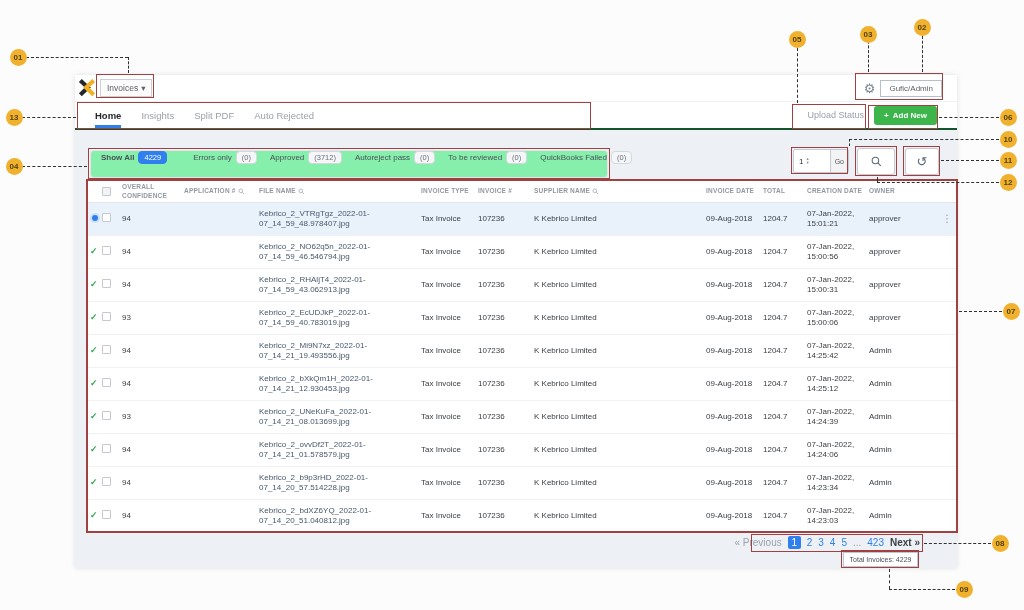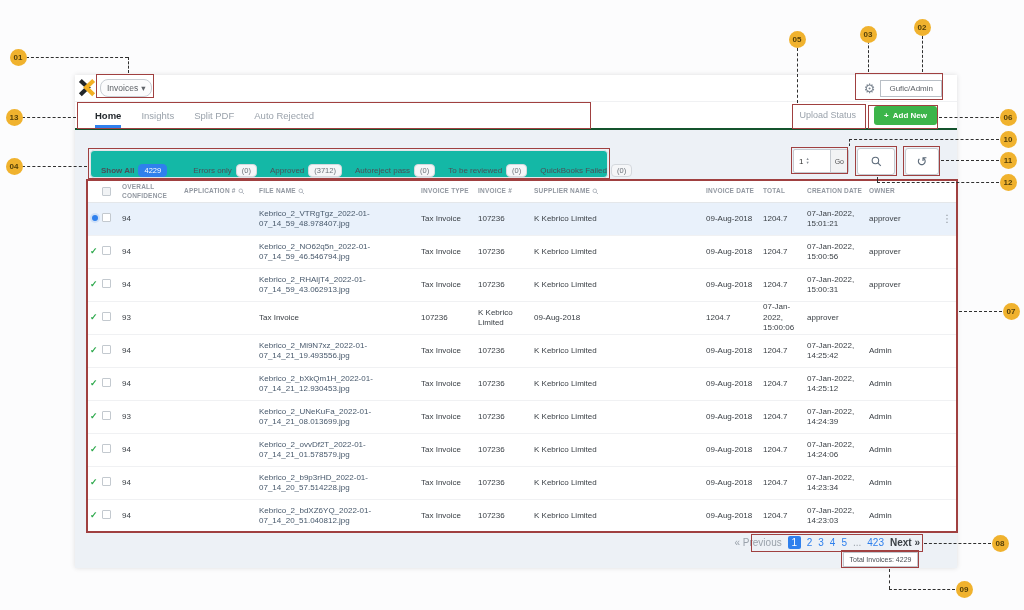--- a/index.html
+++ b/index.html
@@ -5,38 +5,38 @@
   * { margin:0; padding:0; box-sizing:border-box; }
   html,body { background:#ffffff; }
   body { font-family:"Liberation Sans", sans-serif; }
   .canvas { position:relative; width:1024px; height:610px; background:#fcfcfd; overflow:hidden; }
 
   
   .window { position:absolute; left:75px; top:75px; width:882px; height:493px; background:#ffffff; box-shadow:0 0 5px rgba(0,0,0,.12); }
 
   .header-strip { position:absolute; left:0; top:0; right:0; height:27px; background:#fff; display:flex; align-items:center; border-bottom:1px solid #f0f1f3; }
   .logo { margin-left:2px; display:flex; align-items:center; }
-  .invoices-btn { margin-left:3px; font-size:8.5px; color:#5f6368; border:1px solid #c9ced4; background:#fbfbfc; border-radius:8px; padding:3px 6px; display:flex; gap:3px; align-items:center; font-family:inherit; cursor:pointer; }
+  .invoices-btn { margin-left:3px; font-size:8.5px; color:#5f6368; border:1px solid #c9ced4; background:#fbfbfc; border-radius:0; padding:3px 6px; display:flex; gap:3px; align-items:center; font-family:inherit; cursor:pointer; }
   .header-right { margin-left:auto; display:flex; align-items:center; gap:5px; margin-right:15px; }
   .gear { font-size:13px; color:#7d8792; line-height:1; cursor:pointer; }
   .admin-box { border:1px solid #b9bfc6; padding:3px 8px; font-size:8px; color:#5f6368; background:#fff; cursor:pointer; }
 
   .nav-strip { position:absolute; left:0; top:27px; right:0; height:28px; background:#fff; border-bottom:2px solid #14532d; display:flex; align-items:center; }
   .tabs { display:flex; gap:20px; margin-left:20px; height:100%; align-items:stretch; }
   .tab { font-size:9.5px; color:#9aa2ab; display:flex; align-items:center; position:relative; cursor:pointer; }
   .tab.active { color:#23282d; font-weight:bold; }
   .tab.active::after { content:""; position:absolute; left:0; right:0; bottom:0; height:3px; background:#2f80ed; }
-  .nav-right { margin-left:auto; display:flex; align-items:center; gap:18px; margin-right:20px; }
+  .nav-right { margin-left:auto; display:flex; align-items:center; gap:10px; margin-right:20px; }
   .upload-status { font-size:9px; color:#9aa2ab; cursor:pointer; }
   .add-new { background:#3cb54a; color:#fff; font-size:8px; font-weight:bold; border:none; border-radius:3px; padding:5px 10px; display:flex; gap:4px; align-items:center; font-family:inherit; cursor:pointer; }
 
   .content { position:absolute; left:0; top:55px; right:0; bottom:0; background:#edf1f6; }
 
   
-  .filter-bar { position:absolute; left:15px; top:20px; width:518px; height:28px; background:#14b8a6; border:1px solid #e2e5e9; border-radius:4px; display:flex; align-items:flex-end; gap:13px; padding:0 10px; }
+  .filter-bar { position:absolute; left:15px; top:20px; width:518px; height:28px; background:#86efac; border:1px solid #e2e5e9; border-radius:4px; display:flex; align-items:flex-start; gap:13px; padding:0 10px; }
   .filter-item { display:flex; align-items:center; gap:4px; font-size:8px; color:#4a5058; cursor:pointer; white-space:nowrap; }
   .filter-item.active .flabel { font-weight:bold; color:#2b3publicize036; }
   .chip { border:1px solid #d4d8dd; background:#f5f6f8; color:#6b7178; border-radius:4px; padding:1px 5px; font-size:7.5px; }
   .chip-active { background:#2f80ed; border-color:#2f80ed; color:#fff; }
   .vsep { width:1px; height:14px; background:#dfe2e6; }
 
   
   .pager { position:absolute; left:718px; top:19px; width:56px; height:24px; background:#fff; border:1px solid #c6cbd1; border-radius:2px; display:flex; align-items:center; }
   .pager-value { font-size:8px; color:#333; padding-left:5px; }
   .spinner { display:flex; flex-direction:column; font-size:4.5px; color:#8a9097; line-height:4px; margin-left:3px; cursor:pointer; }
@@ -256,20 +256,21 @@
               <div class="cell idate">09-Aug-2018</div>
               <div class="cell total">1204.7</div>
               <div class="cell created">07-Jan-2022, 15:00:31</div>
               <div class="cell owner">approver</div>
             </div>
             <div class="grid trow">
               <div class="cell"><span class="check">✓</span></div>
               <div class="cell"><span class="cbx"></span></div>
               <div class="cell conf">93</div>
               <div class="cell app"></div>
+              <div class="cell file">Kebrico_2_EcUDJkP_2022-01-07_14_59_40.783019.jpg</div>
               <div class="cell type">Tax Invoice</div>
               <div class="cell inv">107236</div>
               <div class="cell sup">K Kebrico Limited</div>
               <div class="cell idate">09-Aug-2018</div>
               <div class="cell total">1204.7</div>
               <div class="cell created">07-Jan-2022, 15:00:06</div>
               <div class="cell owner">approver</div>
             </div>
             <div class="grid trow">
               <div class="cell"><span class="check">✓</span></div>

